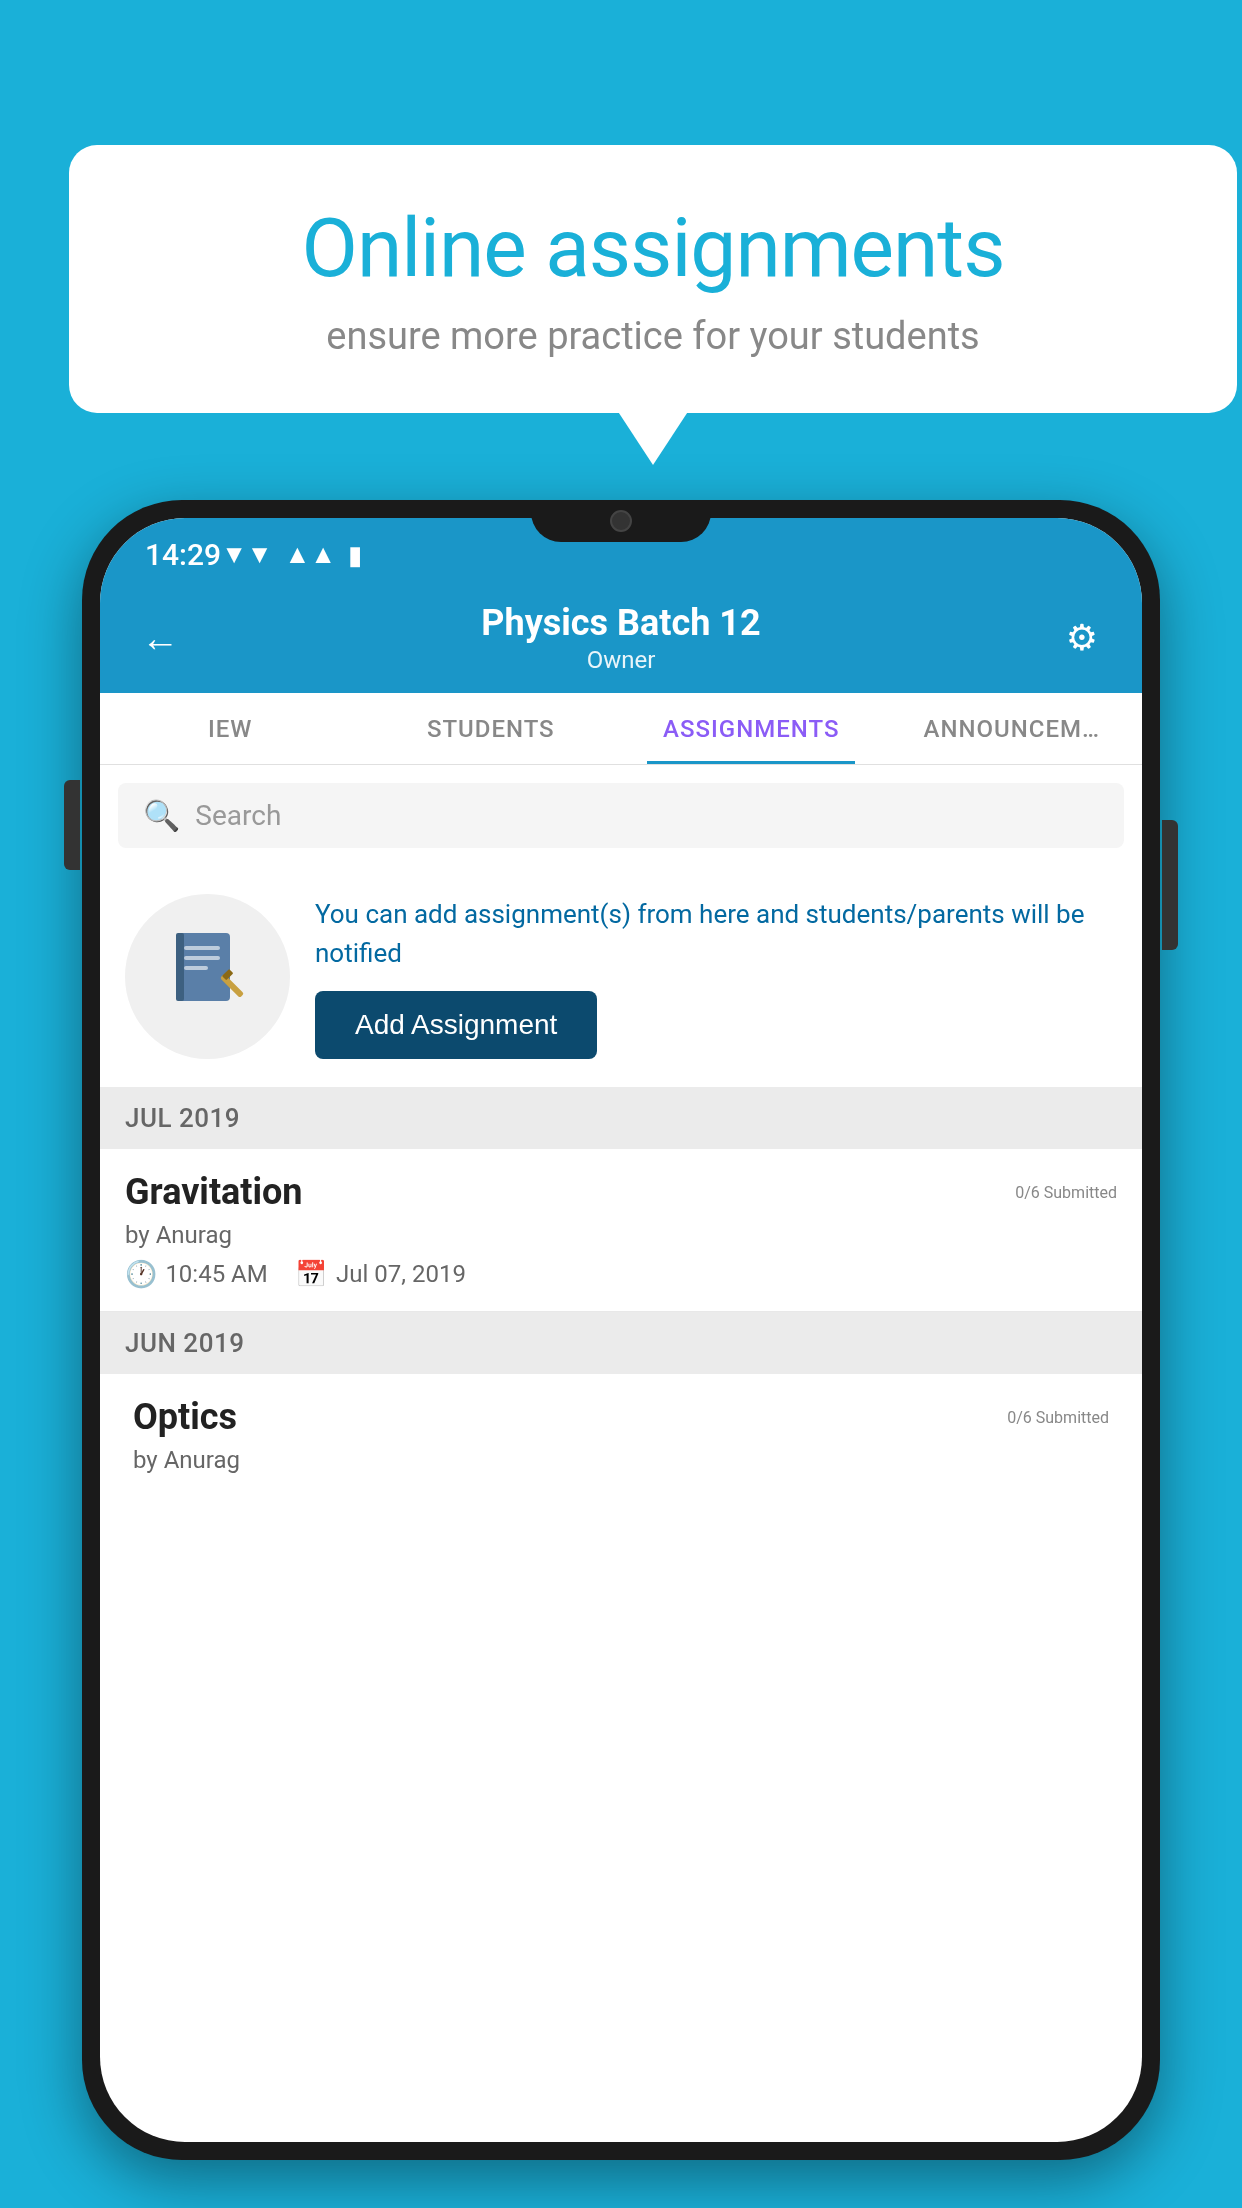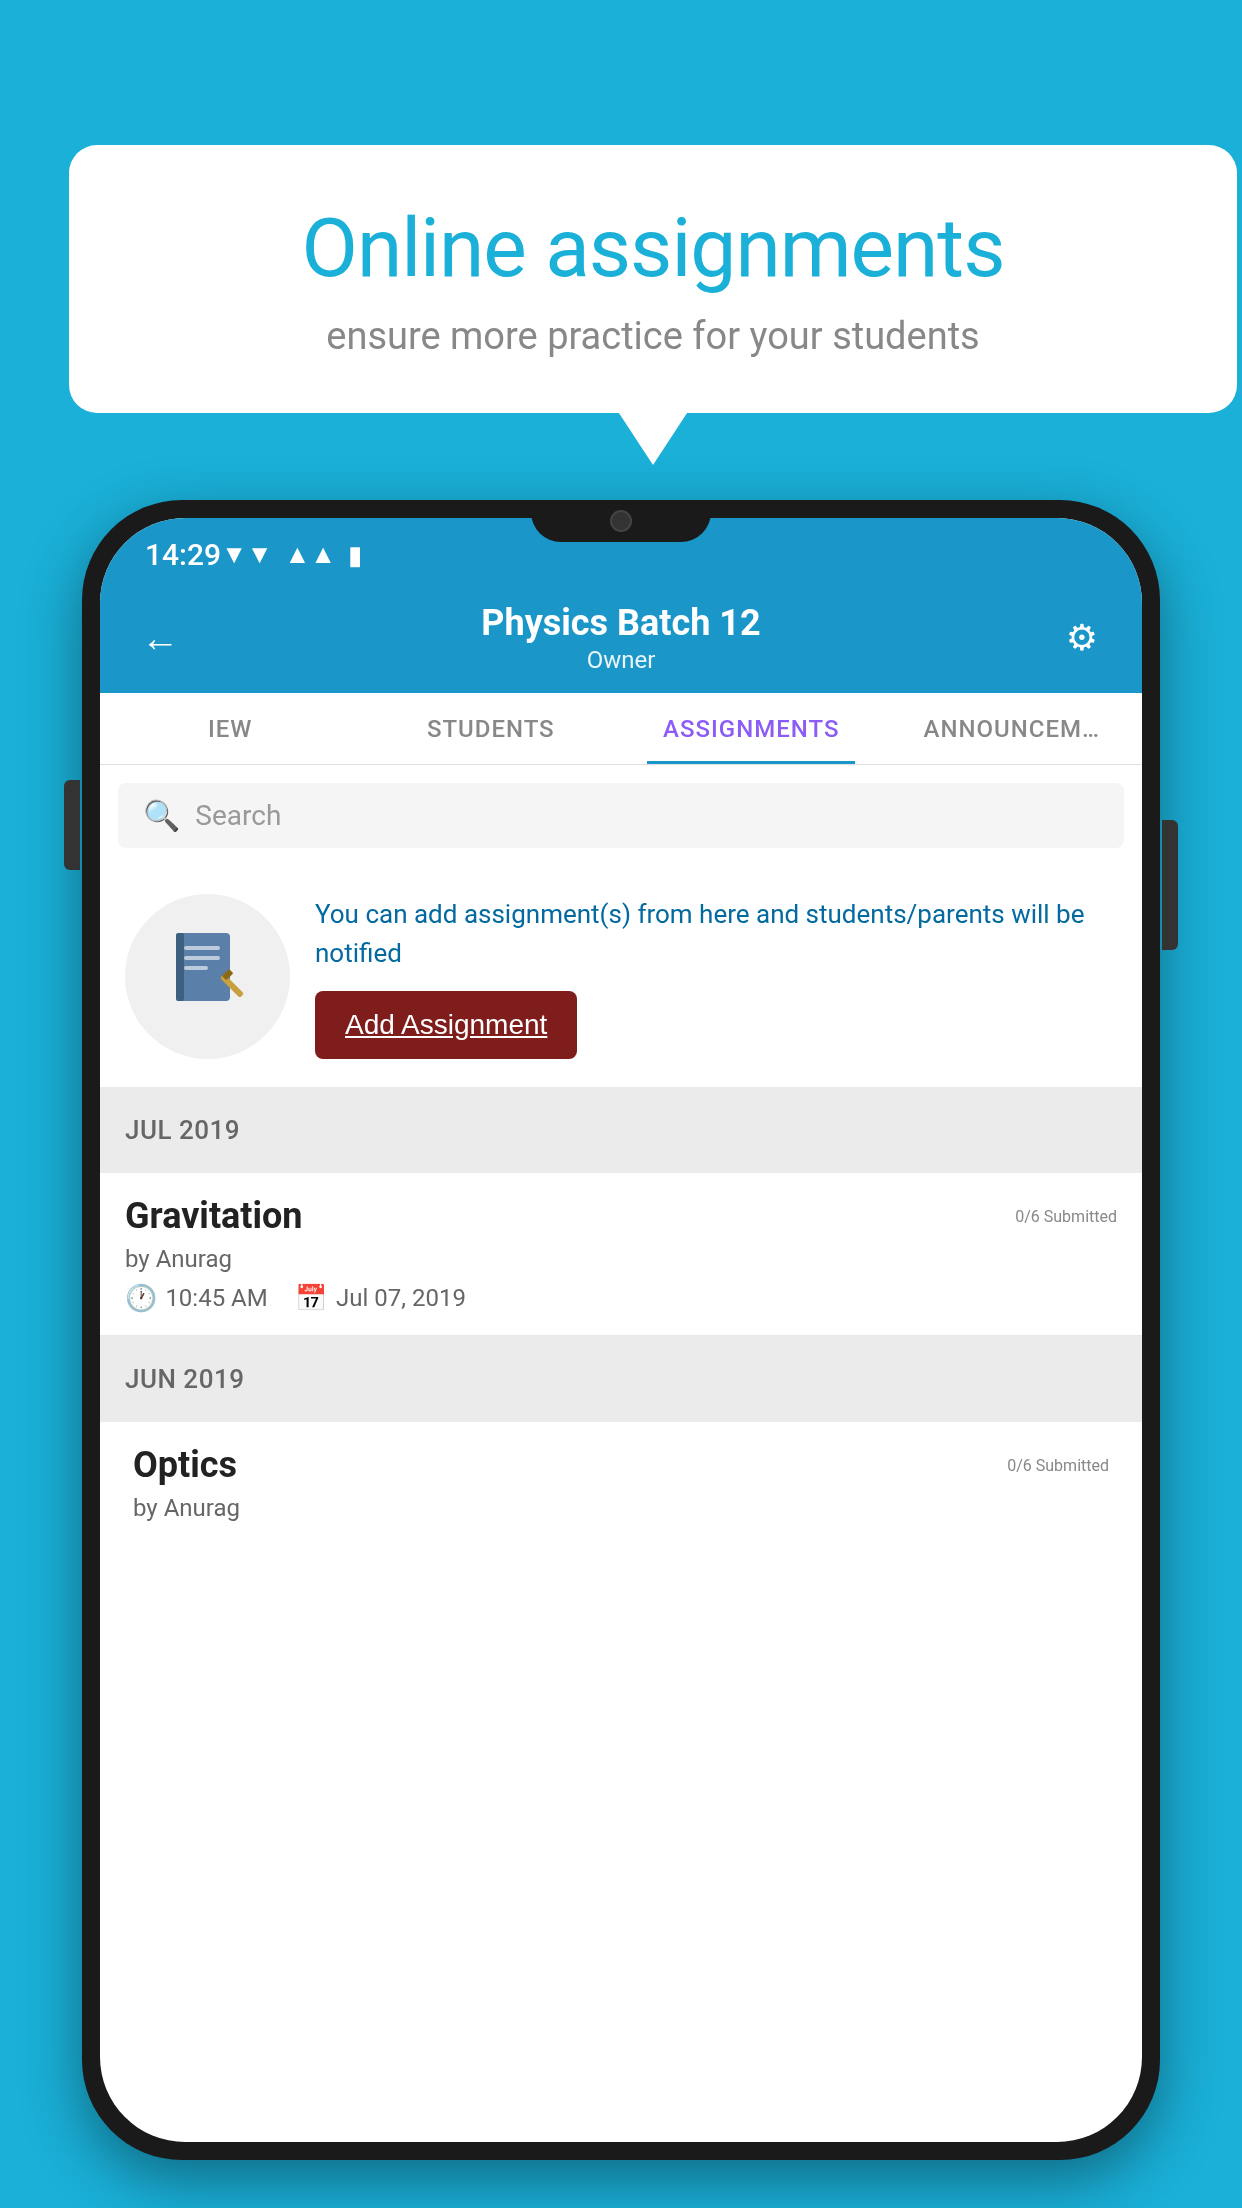--- a/index.html
+++ b/index.html
@@ -293,36 +293,35 @@
     }
 
     .promo-description {
       font-size: 26px;
       color: #0369a1;
       line-height: 1.5;
       margin-bottom: 18px;
     }
 
     .add-assignment-btn {
-      background: #7f1d1d;
+      background: #0c4a6e;
       color: white;
       border: none;
       border-radius: 8px;
-      padding: 18px 30px;
+      padding: 18px 40px;
       font-size: 28px;
       font-weight: 500;
       cursor: pointer;
       display: inline-block;
-      text-decoration: underline;
     }
 
     
     .section-header {
       background: #ebebeb;
-      padding: 28px 25px;
+      padding: 16px 25px;
       font-size: 26px;
       color: #666;
       font-weight: 500;
       letter-spacing: 0.5px;
     }
 
     
     .assignment-item {
       background: white;
       padding: 22px 25px;

